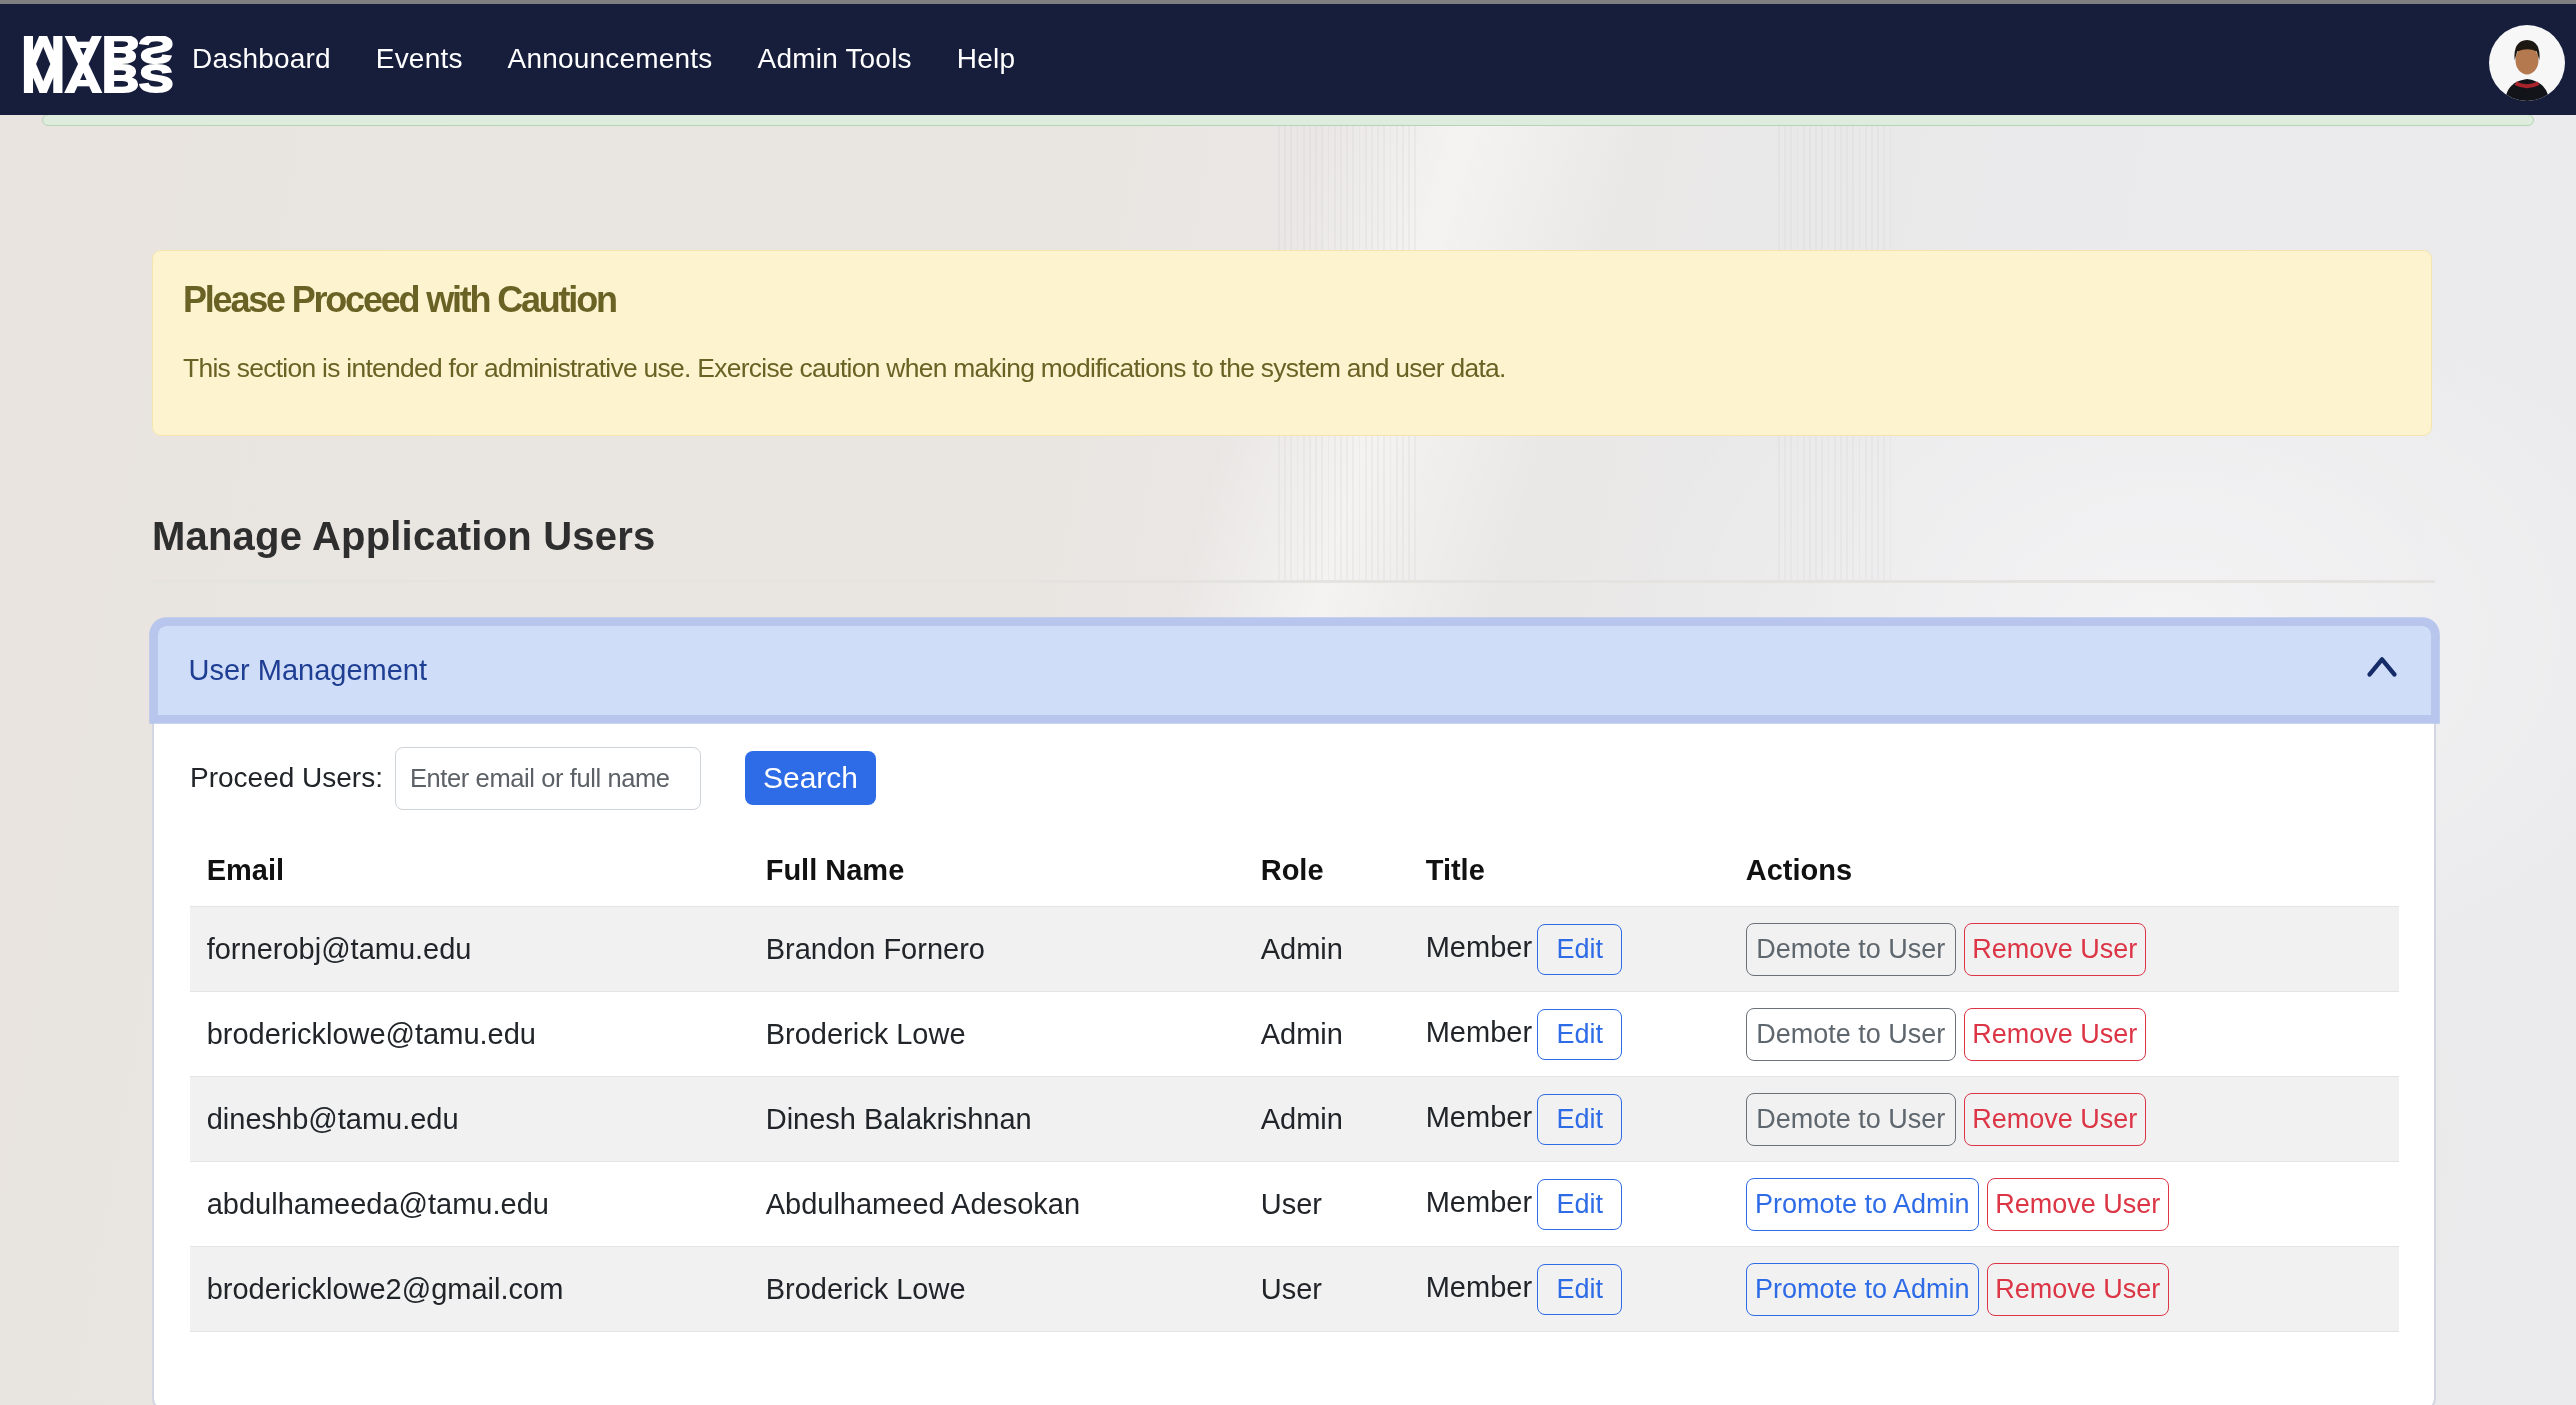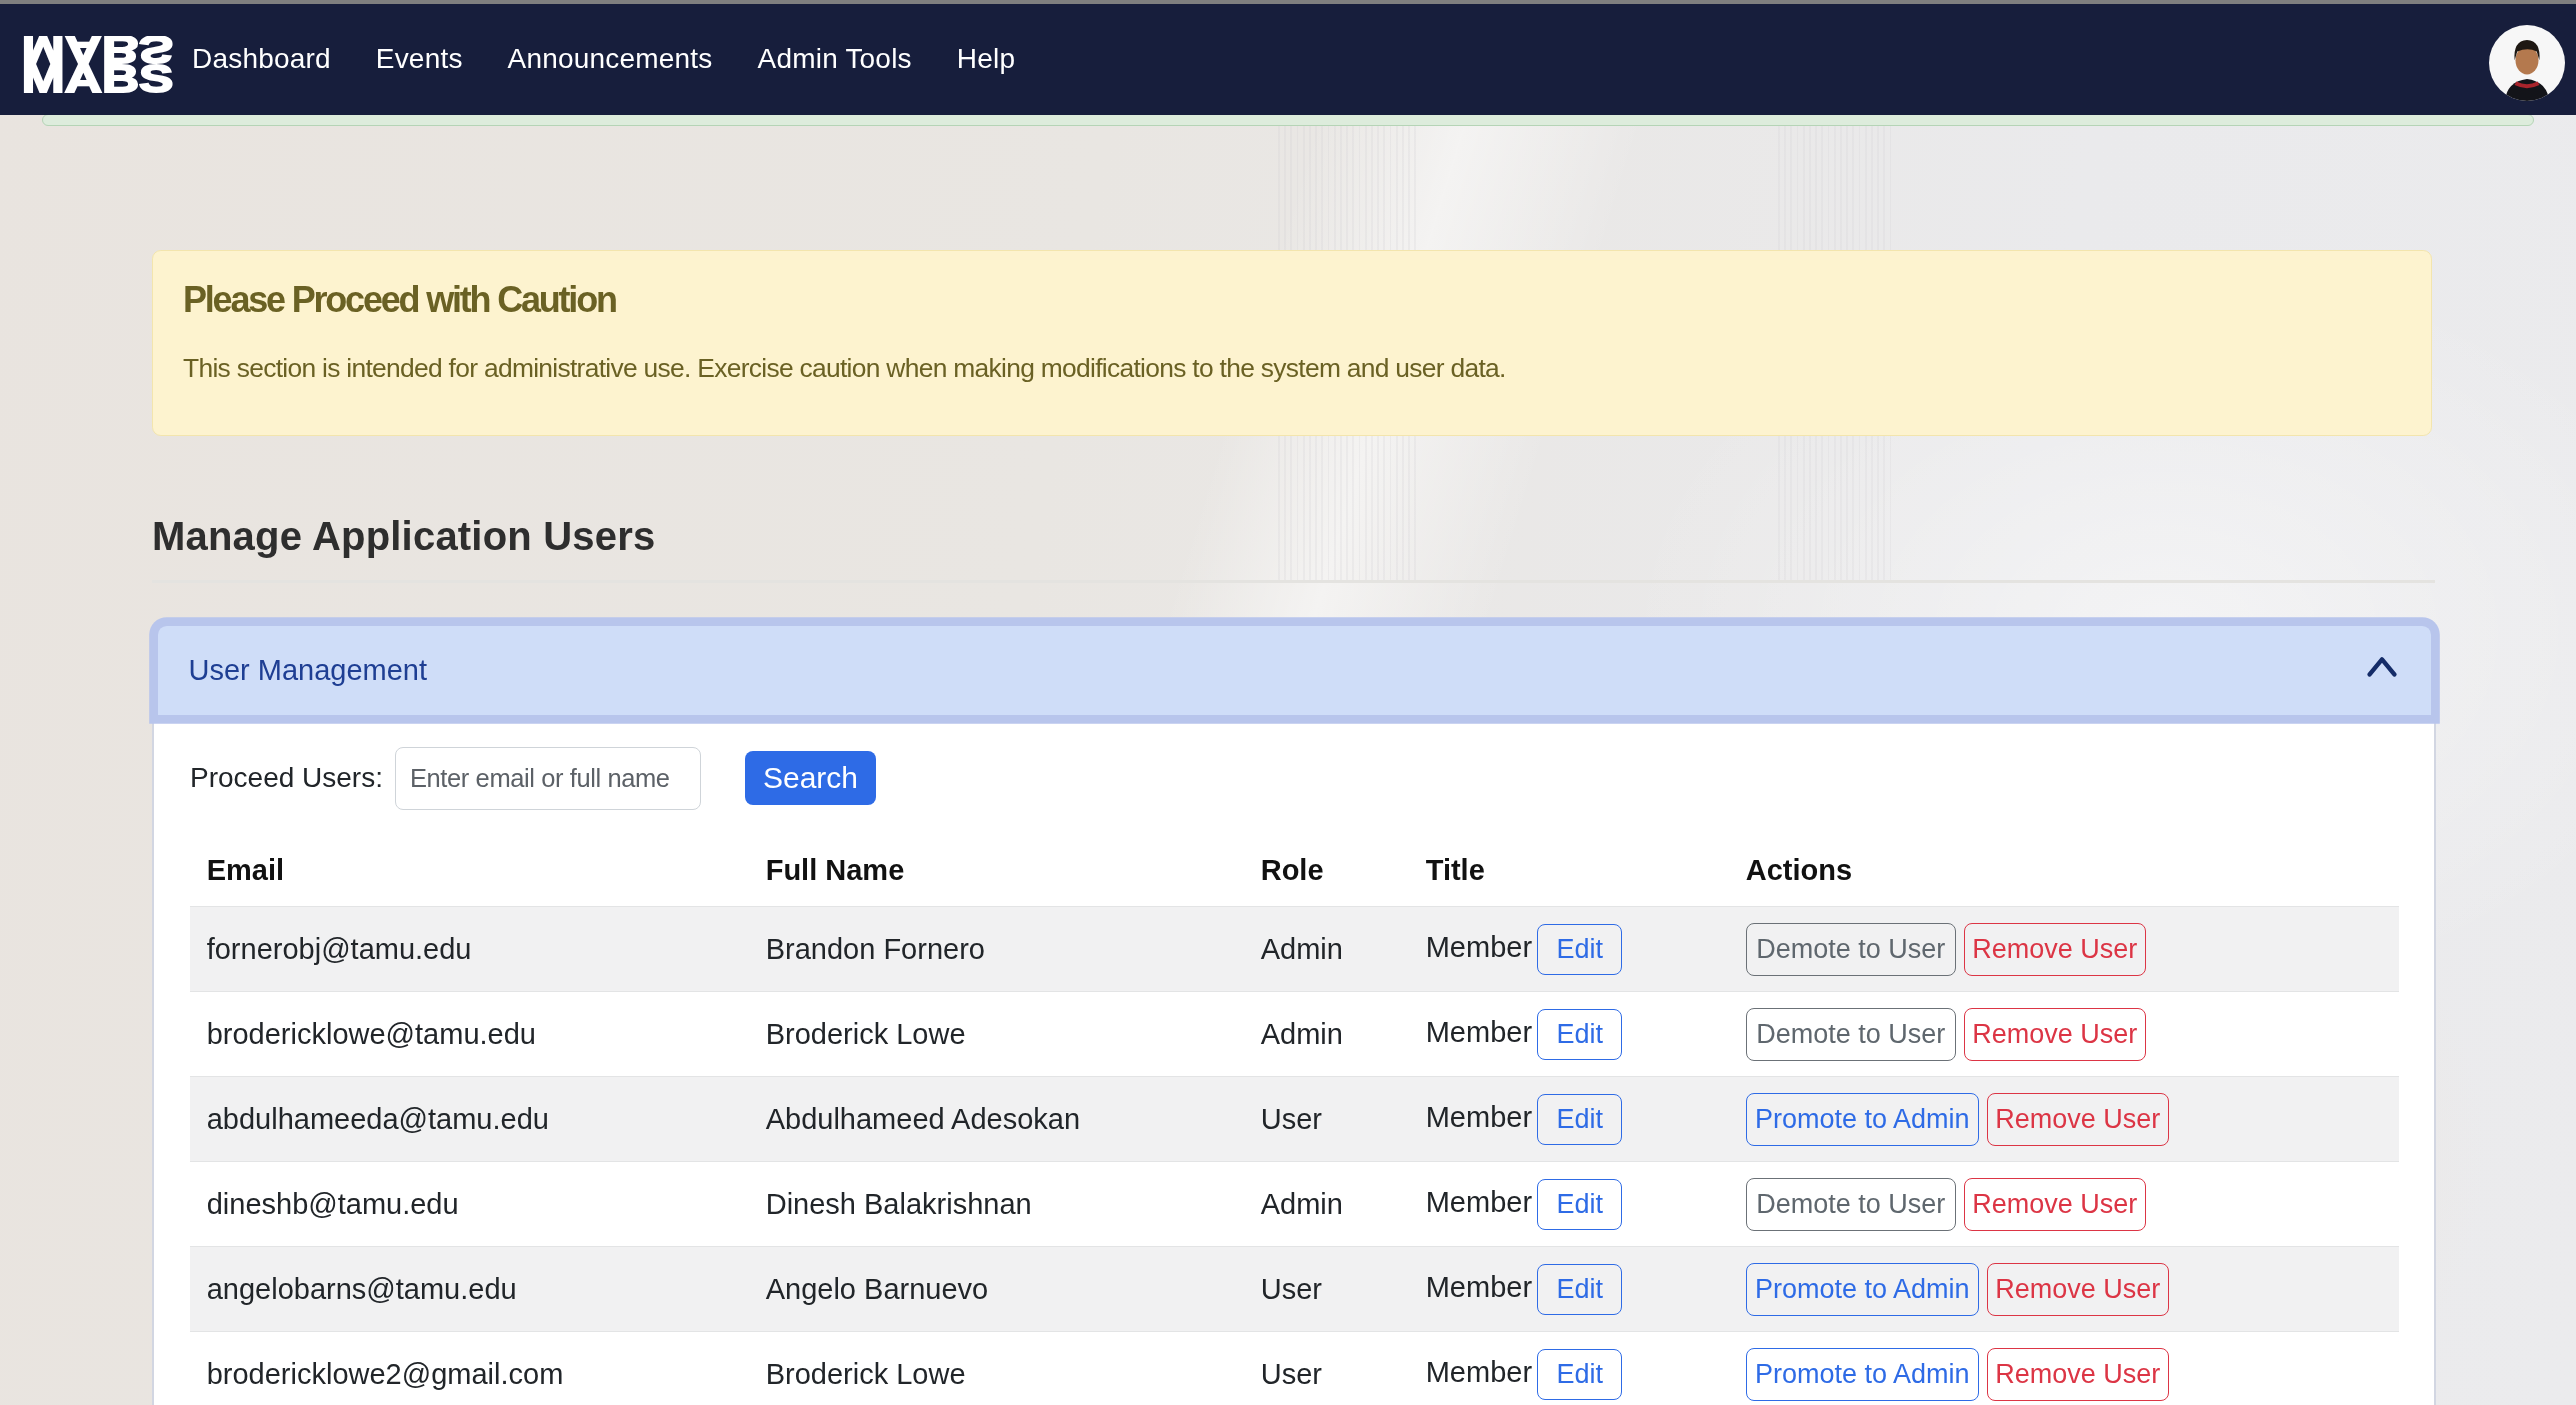--- a/index.html
+++ b/index.html
@@ -173,46 +173,34 @@
               <td>Admin</td>
             <td>Member<span class="btn btn-edit">Edit</span></td>
             <td>
                 <div class="actcell">
                   <span class="btn btn-demote">Demote to User</span>
                   <span class="btn btn-remove">Remove User</span>
                 </div>
               </td>
           </tr>
           <tr>
-            <td>abdulhameeda@tamu.edu</td>
-              <td>Abdulhameed Adesokan</td>
-              <td>User</td>
-            <td>Member<span class="btn btn-edit">Edit</span></td>
-            <td>
-                <div class="actcell">
-                  <span class="btn btn-promote">Promote to Admin</span>
-                  <span class="btn btn-remove">Remove User</span>
-                </div>
-              </td>
-          </tr>
-          <tr>
             <td>dineshb@tamu.edu</td>
               <td>Dinesh Balakrishnan</td>
               <td>Admin</td>
             <td>Member<span class="btn btn-edit">Edit</span></td>
             <td>
                 <div class="actcell">
                   <span class="btn btn-demote">Demote to User</span>
                   <span class="btn btn-remove">Remove User</span>
                 </div>
               </td>
           </tr>
           <tr>
-            <td>angelobarns@tamu.edu</td>
-              <td>Angelo Barnuevo</td>
+            <td>abdulhameeda@tamu.edu</td>
+              <td>Abdulhameed Adesokan</td>
               <td>User</td>
             <td>Member<span class="btn btn-edit">Edit</span></td>
             <td>
                 <div class="actcell">
                   <span class="btn btn-promote">Promote to Admin</span>
                   <span class="btn btn-remove">Remove User</span>
                 </div>
               </td>
           </tr>
           <tr>

